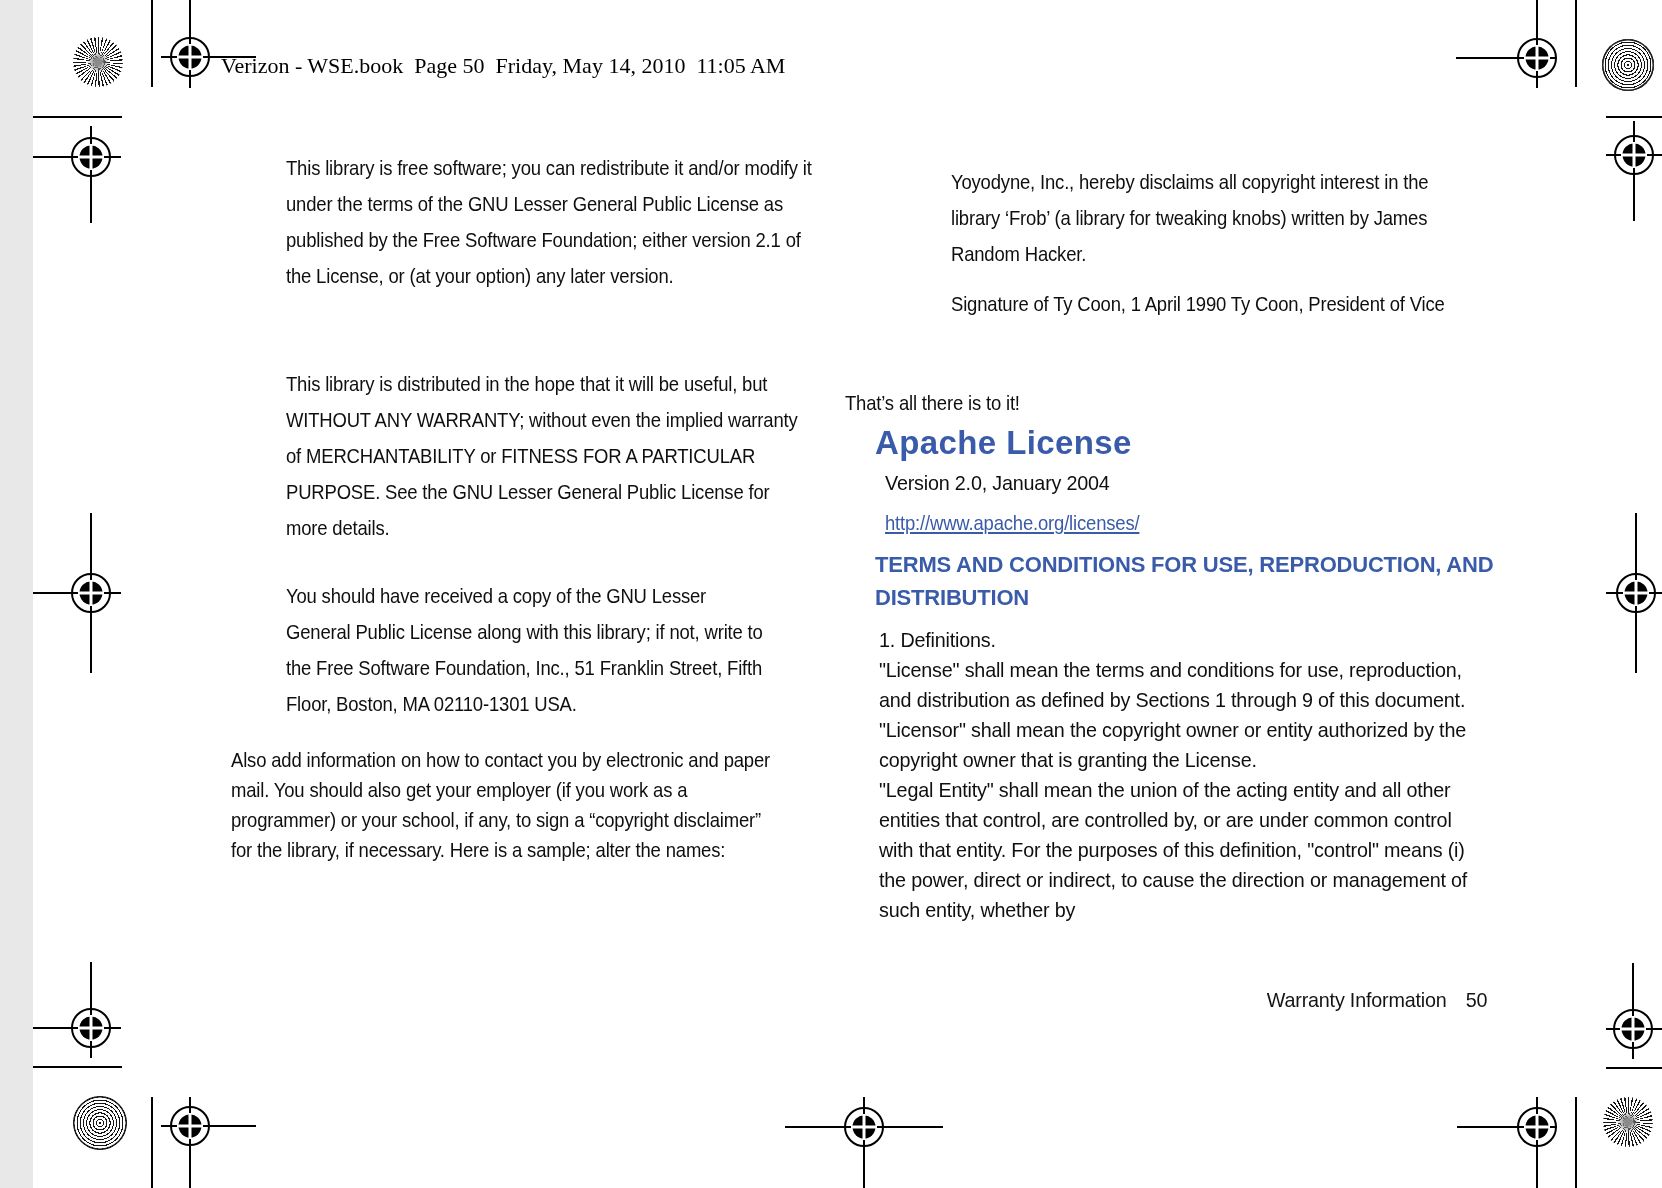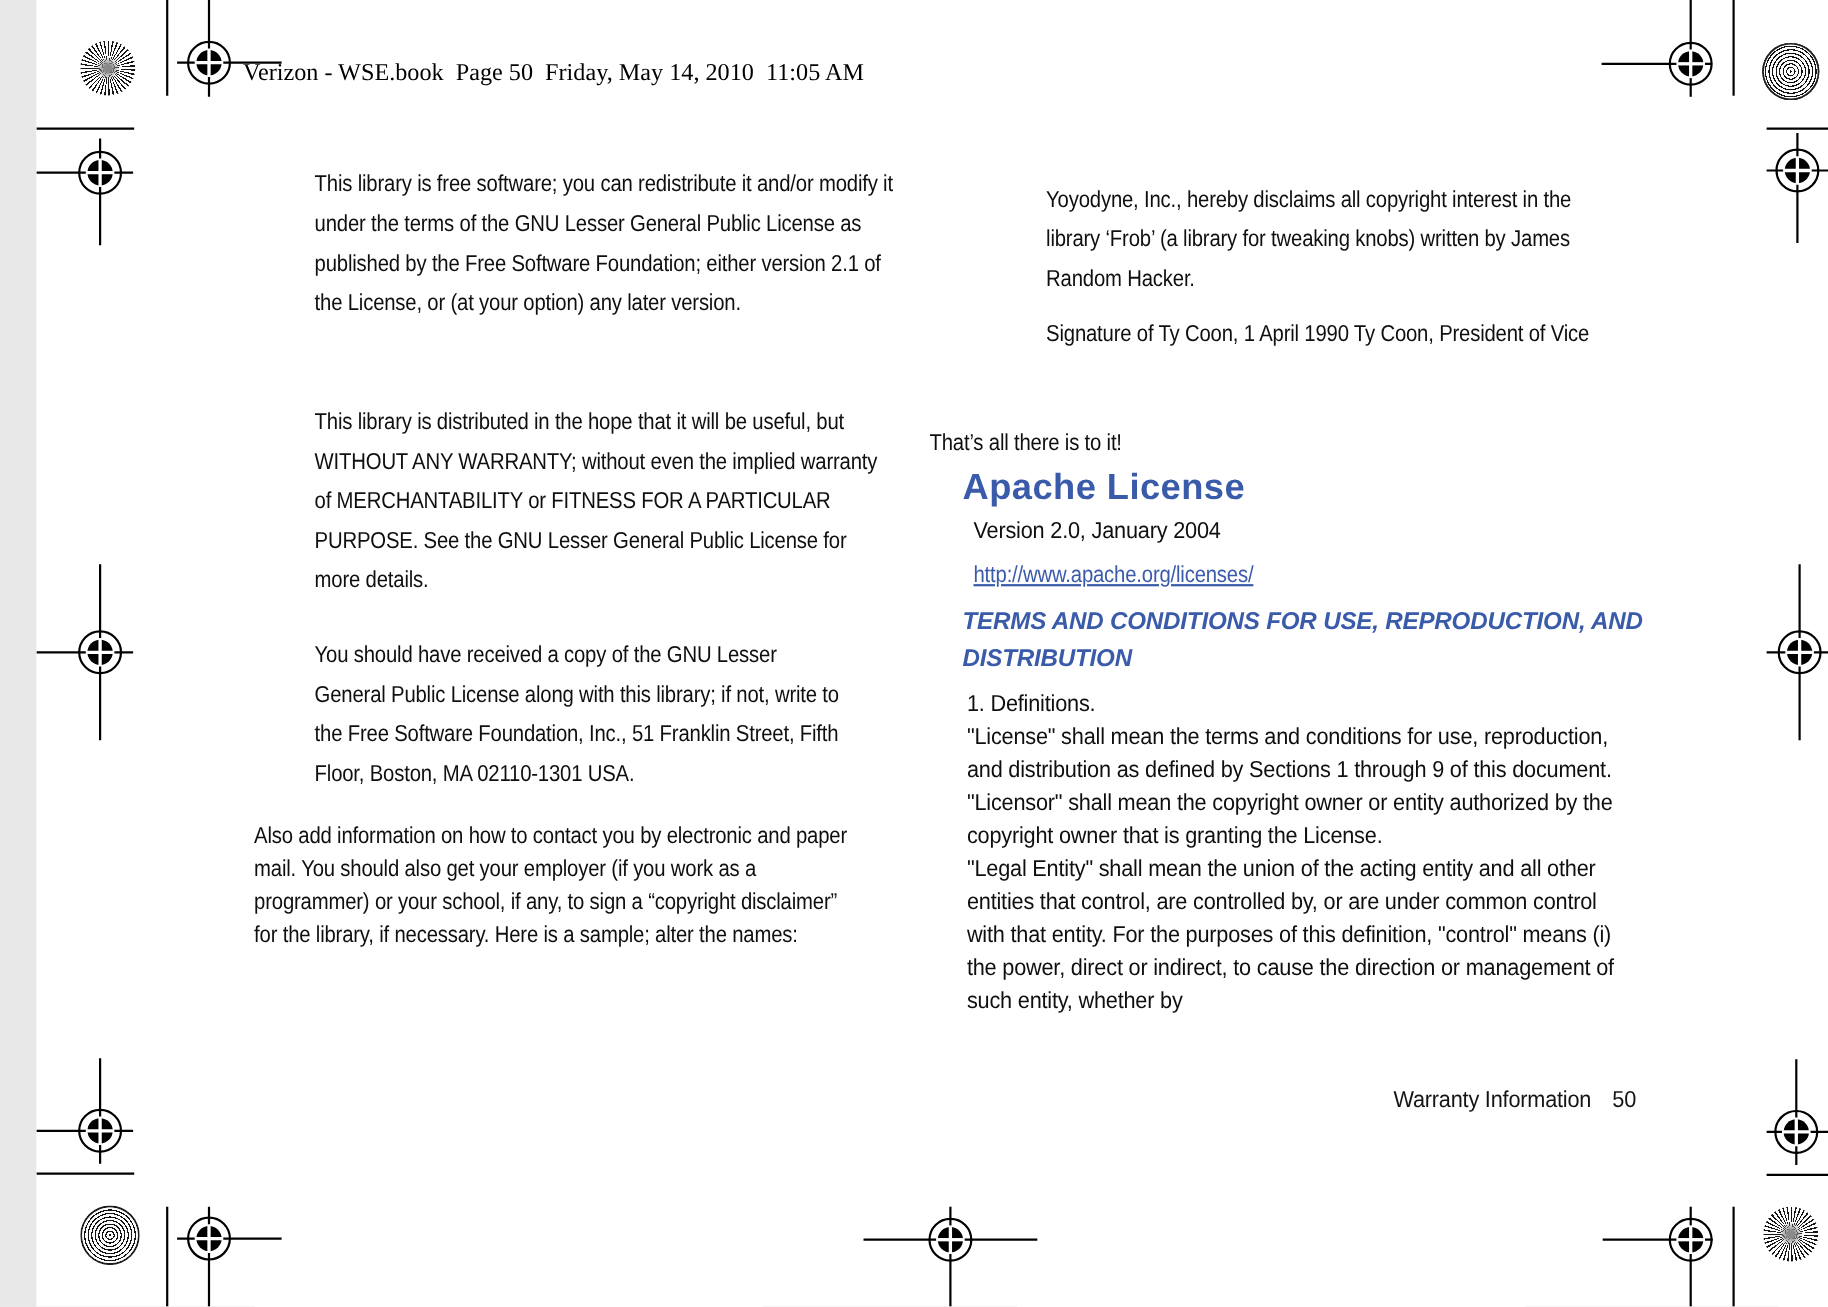--- a/index.html
+++ b/index.html
@@ -36,21 +36,21 @@
   }
   .cond{transform:scaleX(0.88);}
   .cond2{transform:scaleX(0.94);}
   .tight{line-height:30px;}
   .para p{margin:0;}
   .apache-heading{
     font-size:33px;font-weight:bold;letter-spacing:0.4px;
     color:#3a5ba9;white-space:nowrap;
   }
   .terms-heading{
-    font-size:22px;font-weight:bold;font-style:italic;
+    font-size:22px;font-weight:bold;
     line-height:33px;letter-spacing:-0.2px;color:#3a5ba9;
   }
   .link{
     color:#3a5ba9;text-decoration:underline;white-space:nowrap;cursor:pointer;
   }
   .nowrap{white-space:nowrap;}
   .footer-text{font-size:21px;letter-spacing:-0.2px;color:#141414;white-space:nowrap;}
 </style>
 </head>
 <body>

